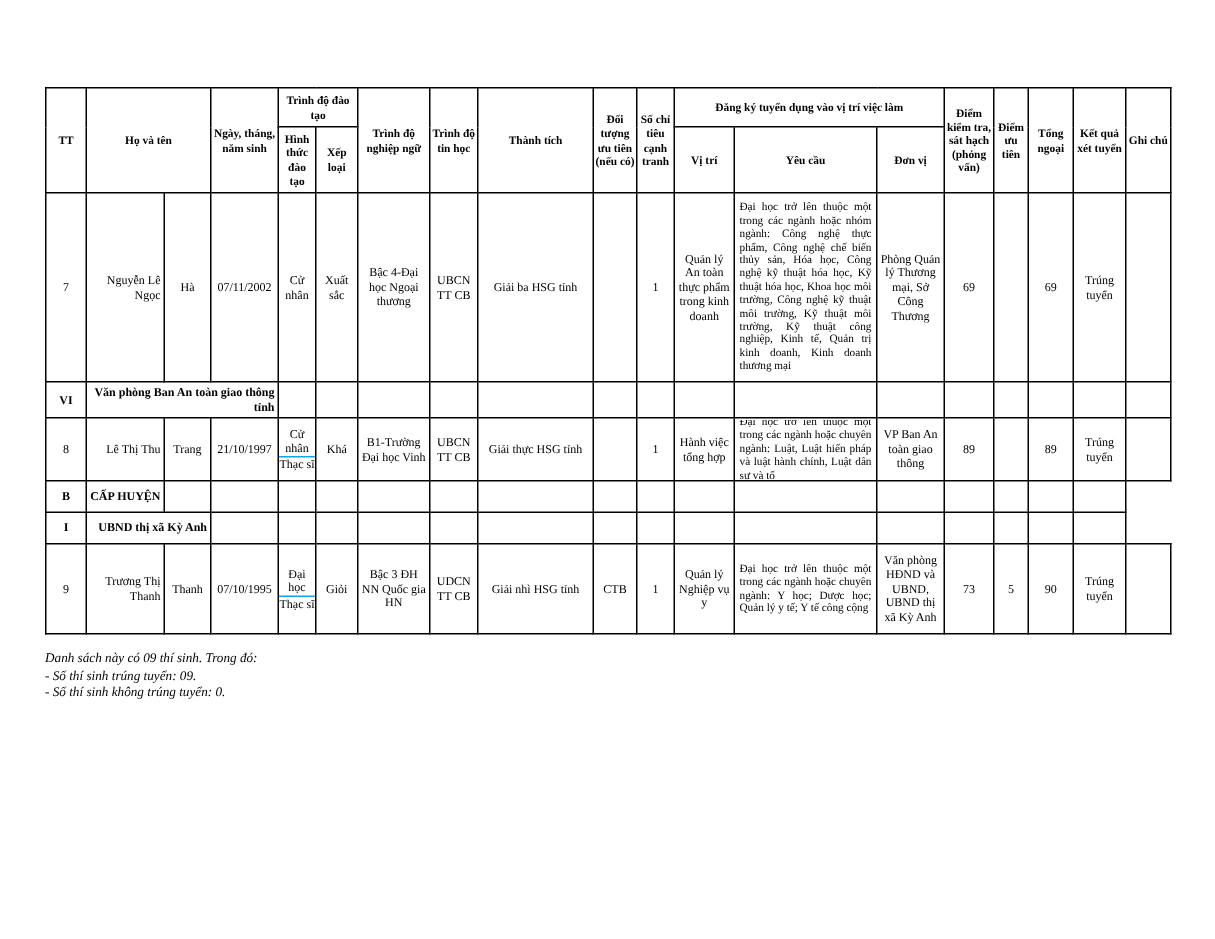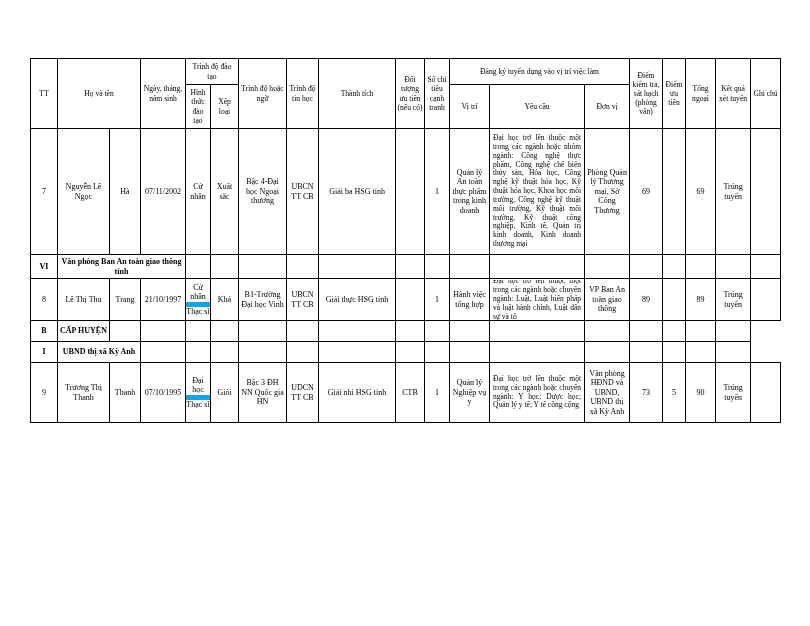--- a/index.html
+++ b/index.html
@@ -10,30 +10,30 @@
   }
   table.main {
     position:absolute; left:30px; top:58px; width:750px;
     border-collapse:collapse; table-layout:fixed;
   }
   td, th {
     border:1px solid #000; font-size:8px; line-height:1.18;
     padding:1px 2px; text-align:center; vertical-align:middle;
     overflow:hidden; word-wrap:break-word;
   }
-  th { font-weight:normal; font-size:7.6px; padding:1px; line-height:1.2; }
-  .left   { text-align:center; }
+  th { font-weight:bold; font-size:7.6px; padding:1px; line-height:1.2; }
+  .left   { text-align:right; }
   .bold   { font-weight:bold; }
   .req    { font-size:7.5px; text-align:justify; padding:1px 3px; }
   .p0     { padding:0; }
   .vclip  { height:40px; overflow:hidden; display:flex; align-items:center; }
   .vclip > div { width:100%; }
   .split  { padding:0; }
   .split .half { height:50%; display:flex; align-items:center; justify-content:center; box-sizing:border-box; }
-  .split .half.bottom { border-top:5px solid #0ea5e9; }
+  .split .half.bottom { border-top:1px solid #0ea5e9; }
   .footer {
     position:absolute; left:30px; top:433px; font-style:italic;
     font-size:8.8px; line-height:11.5px;
   }
 </style>
 </head>
 <body>
 
 <div class="page">
 
@@ -59,21 +59,21 @@
         <col style="width:35px">
       <col style="width:30px">
     </colgroup>
 
     <tbody>
         <tr style="height:26px">
       <th rowspan="2">TT</th>
       <th rowspan="2" colspan="2">Họ và tên</th>
       <th rowspan="2">Ngày, tháng, năm sinh</th>
       <th colspan="2">Trình độ đào tạo</th>
-      <th rowspan="2">Trình độ hoặc ngữ</th>
+      <th rowspan="2">Trình độ nghiệp ngữ</th>
       <th rowspan="2">Trình độ tin học</th>
       <th rowspan="2">Thành tích</th>
       <th rowspan="2">Đối tượng ưu tiên (nếu có)</th>
       <th rowspan="2">Số chỉ tiêu cạnh tranh</th>
       <th colspan="3">Đăng ký tuyển dụng vào vị trí việc làm</th>
       <th rowspan="2">Điểm kiểm tra, sát hạch (phỏng vấn)</th>
       <th rowspan="2">Điểm ưu tiên</th>
       <th rowspan="2">Tổng ngoại</th>
       <th rowspan="2">Kết quả xét tuyển</th>
       <th rowspan="2">Ghi chú</th>
@@ -218,14 +218,19 @@
       <td>Văn phòng HĐND và UBND, UBND thị xã Kỳ Anh</td>
       <td>73</td>
       <td>5</td>
       <td>90</td>
       <td>Trúng tuyển</td>
       <td></td>
     </tr>
   </tbody>
     </table>
 
+  <div class="footer">
+    <div>Danh sách này có 09 thí sinh. Trong đó:</div>
+    <div>- Số thí sinh trúng tuyển: 09.</div>
+    <div>- Số thí sinh không trúng tuyển: 0.</div>
+  </div>
 
 </div>
 
 </body></html>

